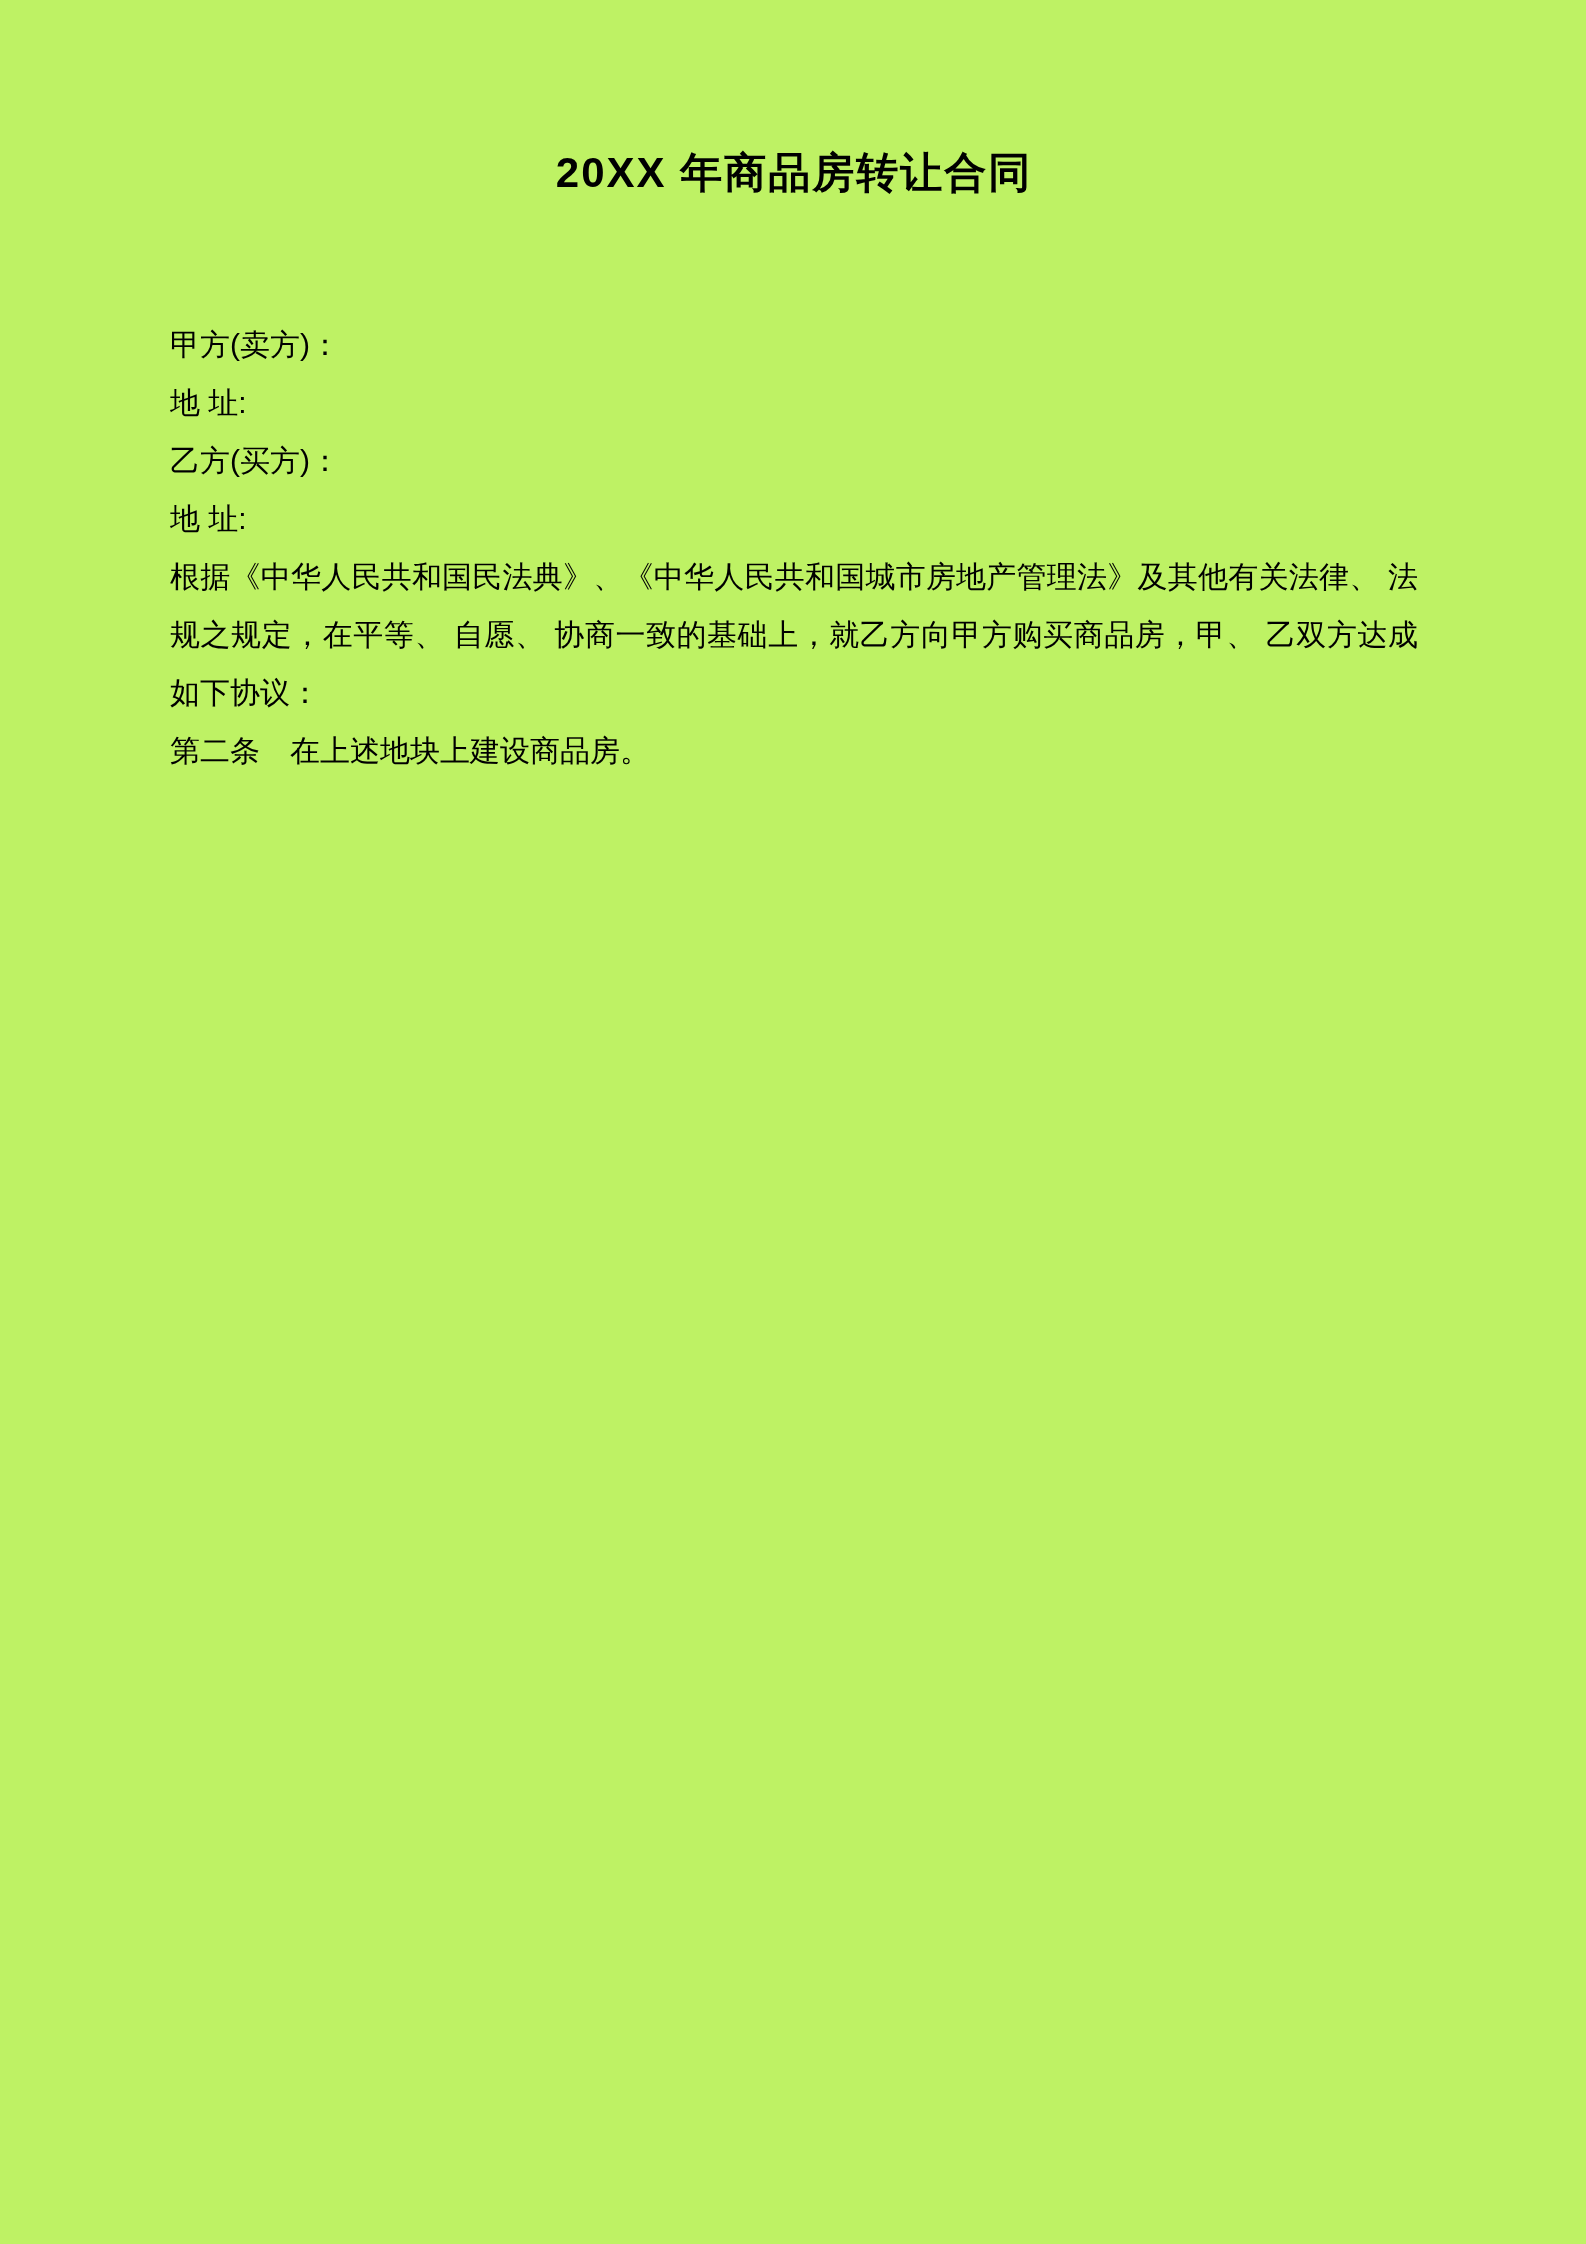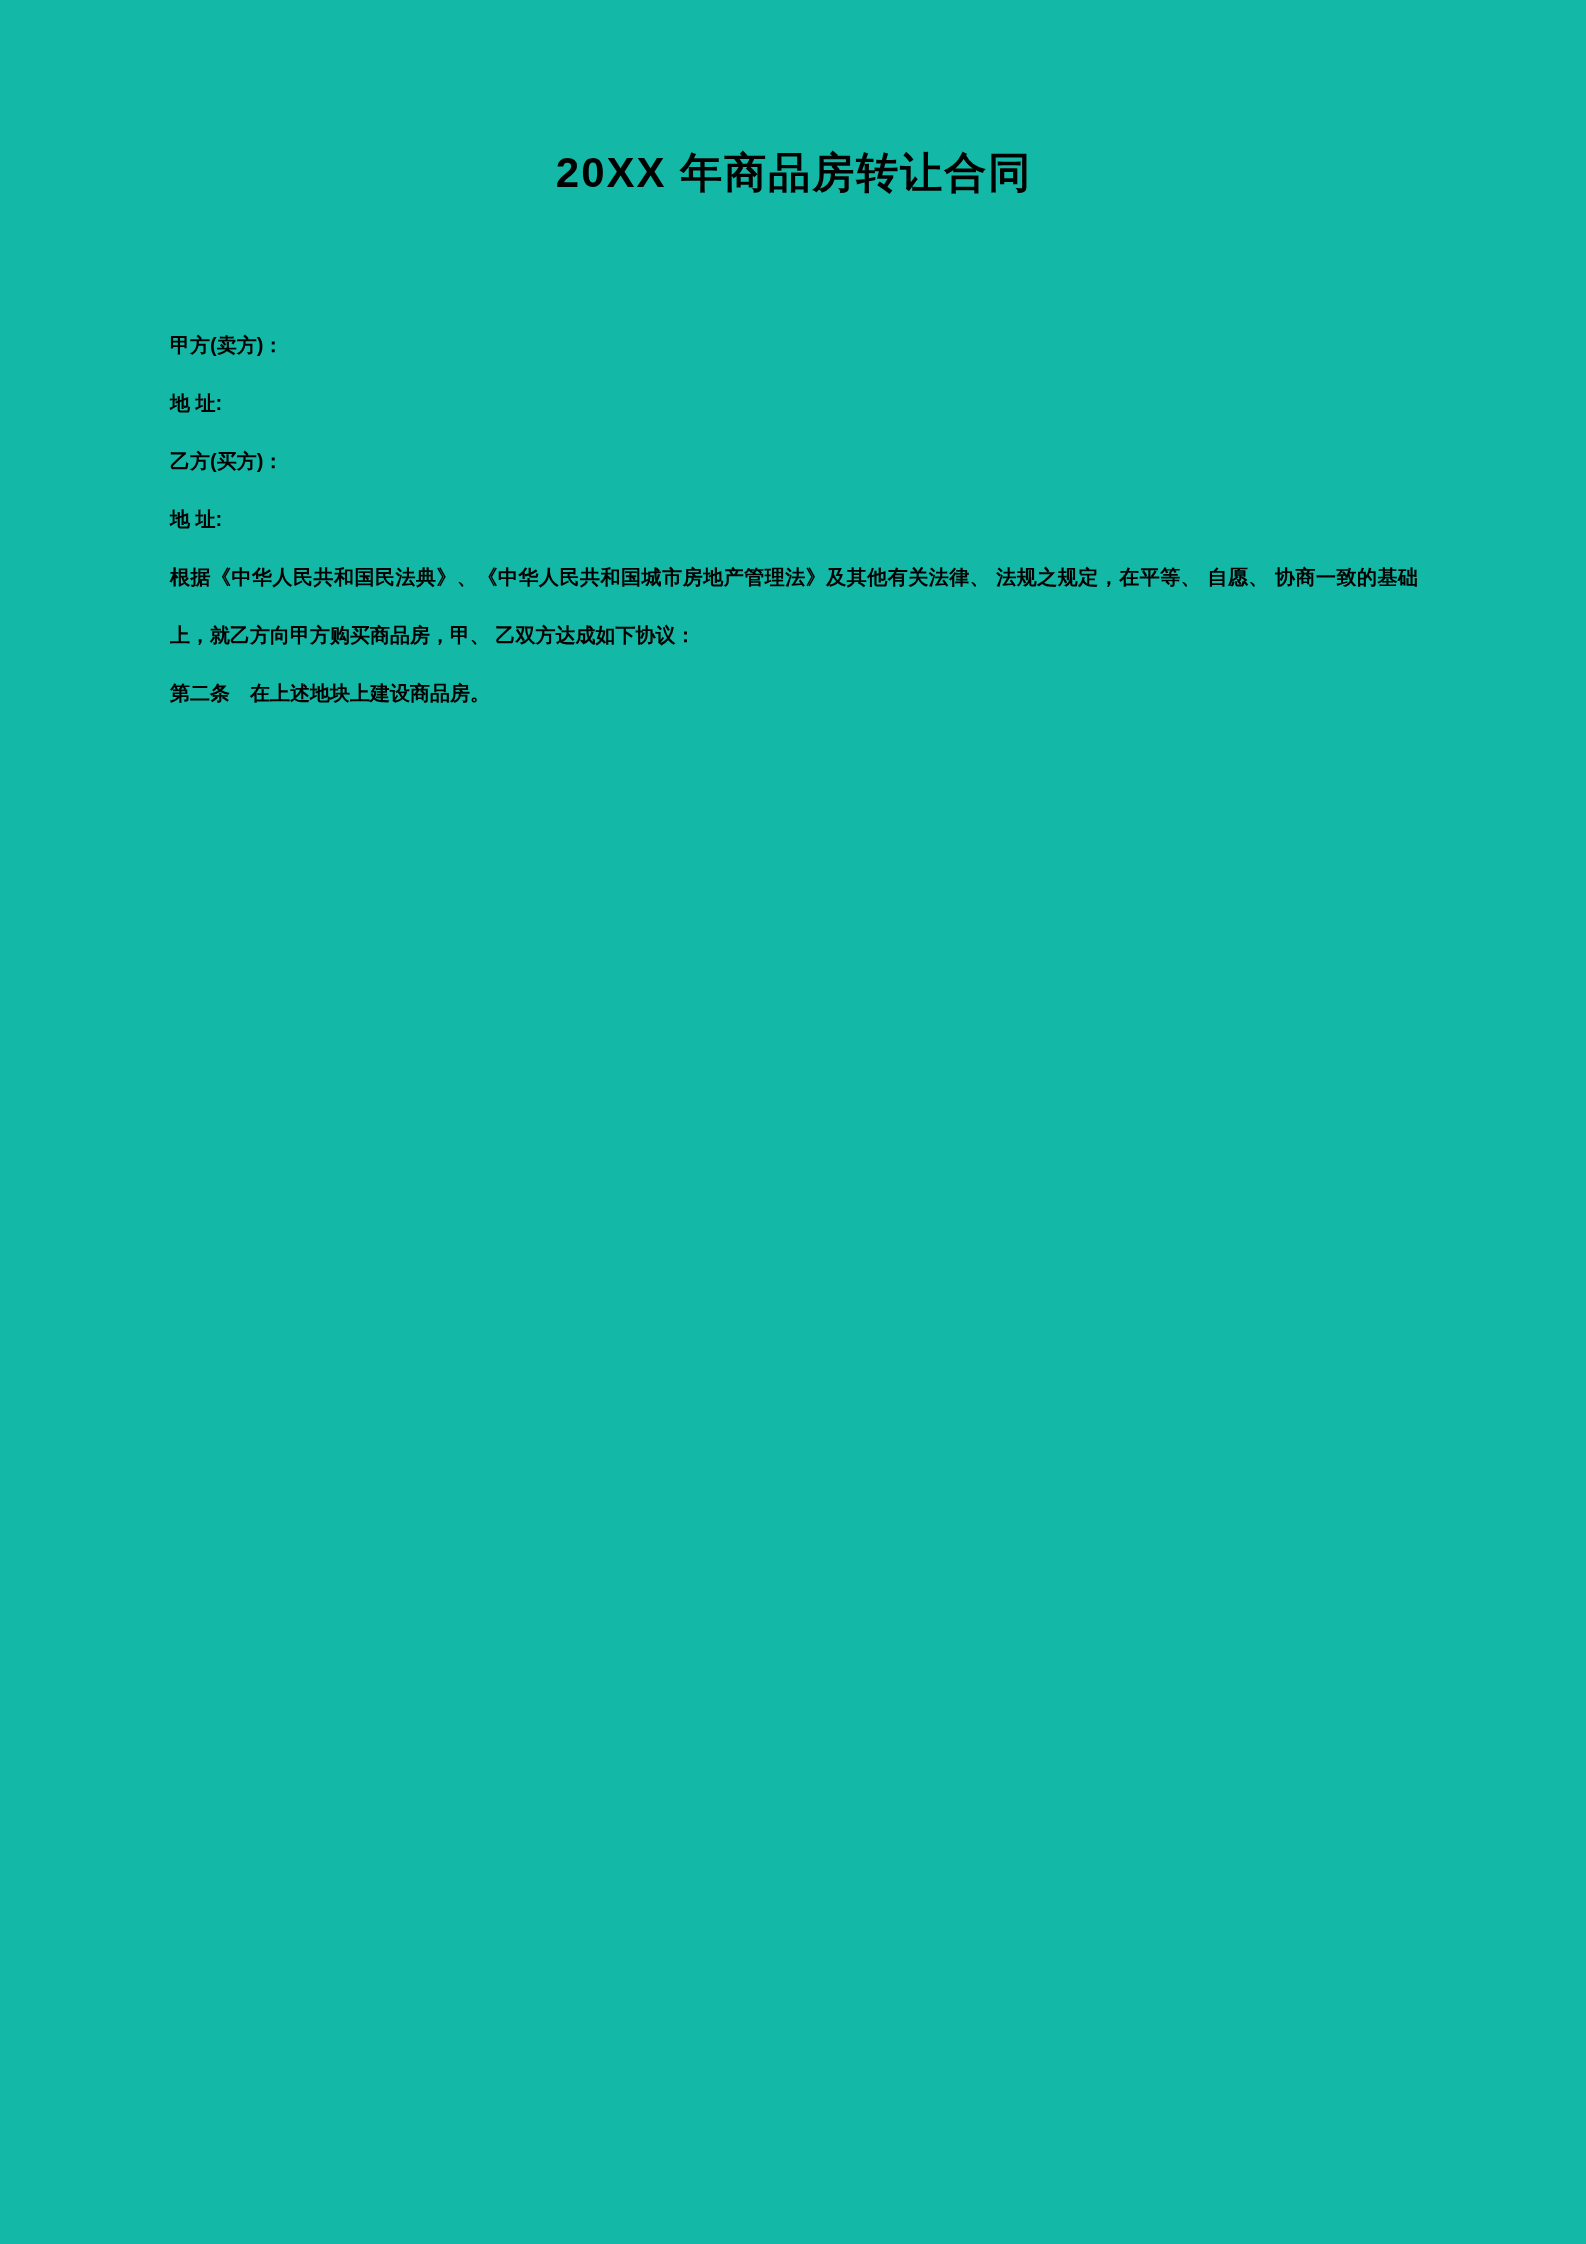--- a/index.html
+++ b/index.html
@@ -5,38 +5,38 @@
   html, body {
     margin: 0;
     padding: 0;
     background: #ffffff;
   }
   .page {
     position: relative;
     width: 1586px;
     height: 2244px;
     margin: 0 auto;
-    background: #14b8a6;
+    background: #bef264;
     box-sizing: border-box;
     padding: 148px 168px 16px 170px;
     font-family: "Liberation Sans", "DejaVu Sans", sans-serif;
     color: #000000;
     overflow: hidden;
   }
   .doc-title {
     text-align: center;
     font-size: 42px;
     font-weight: 700;
     letter-spacing: 2px;
     margin: 0 0 118px 0;
     line-height: 1.2;
   }
   .doc-body {
-    font-size: 20px;
-    font-weight: 700;
+    font-size: 30px;
+    font-weight: 400;
     line-height: 58px;
   }
   .para {
     margin: 0;
     text-align: justify;
     text-justify: inter-ideograph;
     word-break: break-all;
   }
 </style>
 </head>

